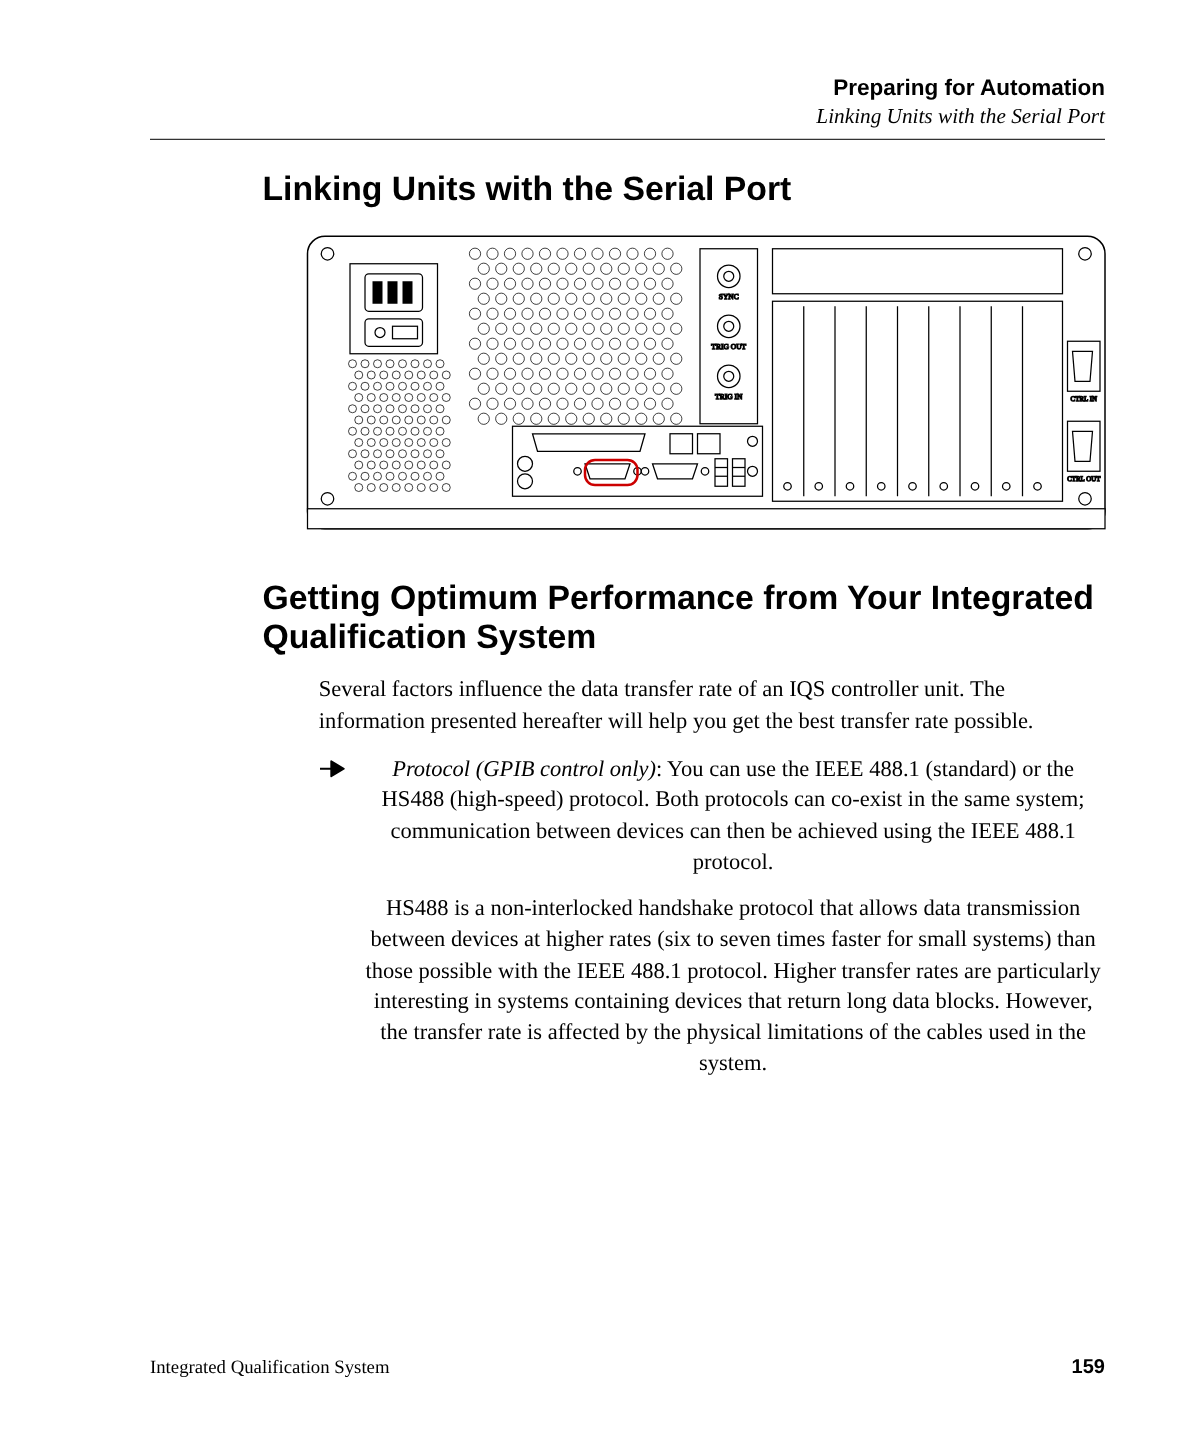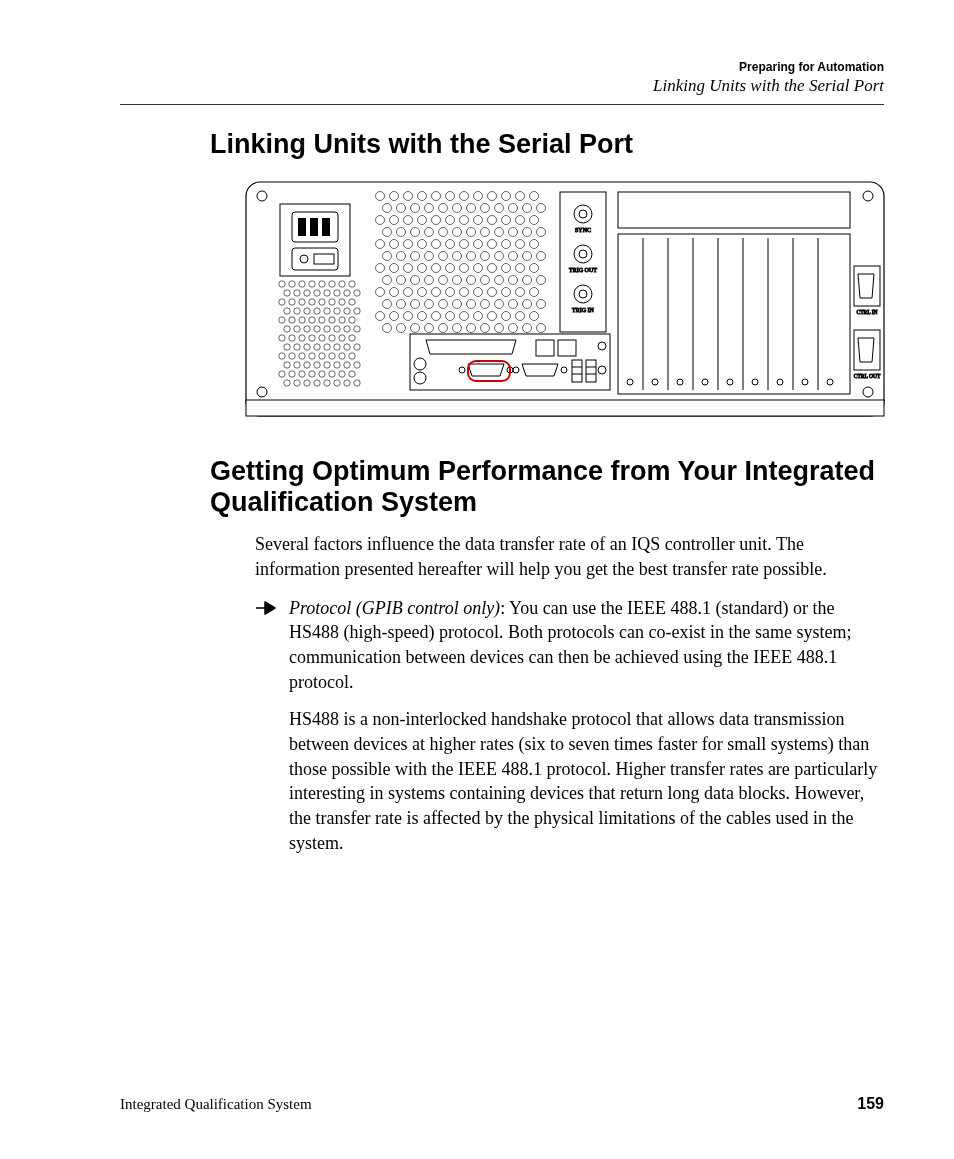--- a/index.html
+++ b/index.html
@@ -19,21 +19,21 @@
     box-sizing: border-box;
     padding: 60px 70px 0 120px;
   }
   .running-head {
     text-align: right;
     margin-right: 0;
   }
   .running-title {
     font-family: "Segoe UI", "Helvetica Neue", Arial, sans-serif;
     font-weight: 700;
-    font-size: 12px;
+    font-size: 18px;
     margin: 0 0 2px 0;
   }
   .running-sub {
     font-style: italic;
     font-size: 17px;
     margin: 0 0 8px 0;
   }
   .rule {
     border: none;
     border-top: 1px solid #333;
@@ -81,33 +81,34 @@
   .bullet-arrow {
     flex: 0 0 auto;
     width: 22px;
     padding-top: 4px;
   }
   .bullet-arrow svg { display: block; }
   .bullet-text {
     flex: 1 1 auto;
     font-size: 18px;
     line-height: 1.38;
+    text-align: center;
   }
   .emph { font-style: italic; }
   .bullet-follow {
     margin-left: 34px;
     font-size: 18px;
     line-height: 1.38;
     margin-top: 12px;
   }
   .footer {
     position: absolute;
     left: 120px;
     right: 70px;
-    bottom: 46px;
+    bottom: 56px;
     display: flex;
     justify-content: space-between;
     align-items: baseline;
     font-size: 15px;
   }
   .footer .pageno {
     font-family: "Segoe UI", "Helvetica Neue", Arial, sans-serif;
     font-weight: 700;
     font-size: 16px;
   }

